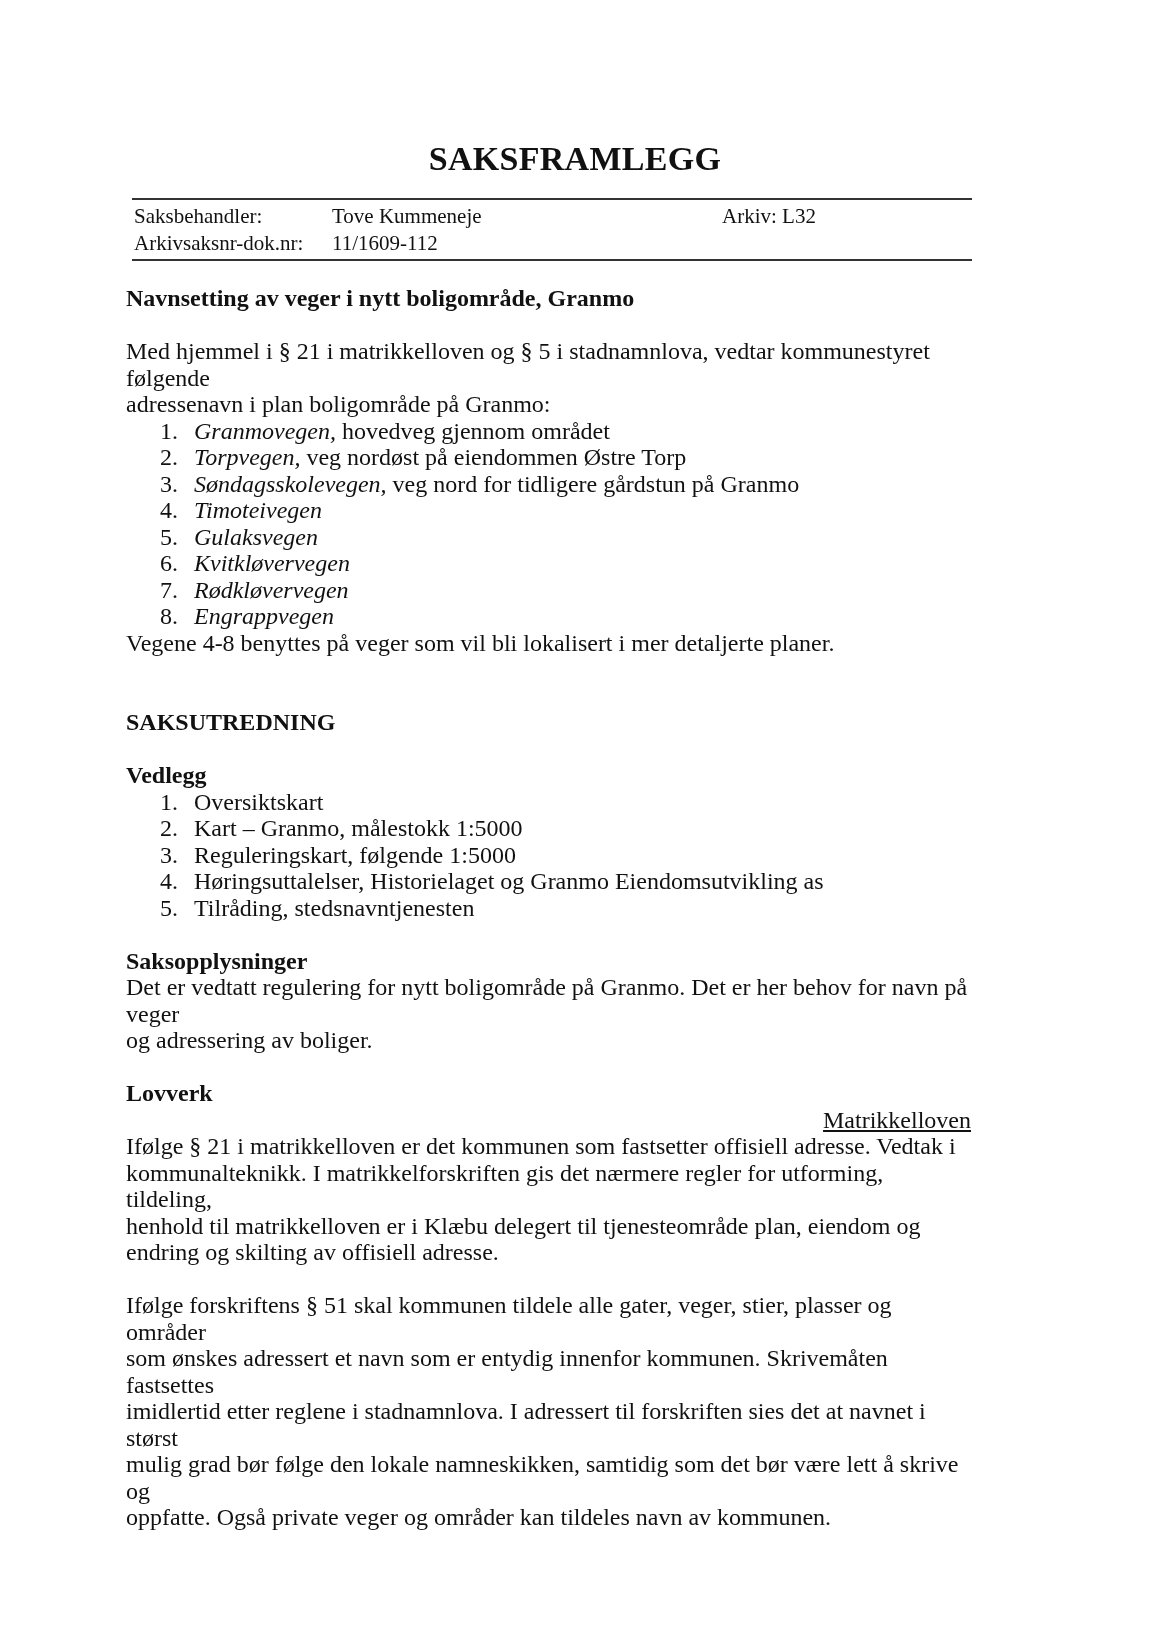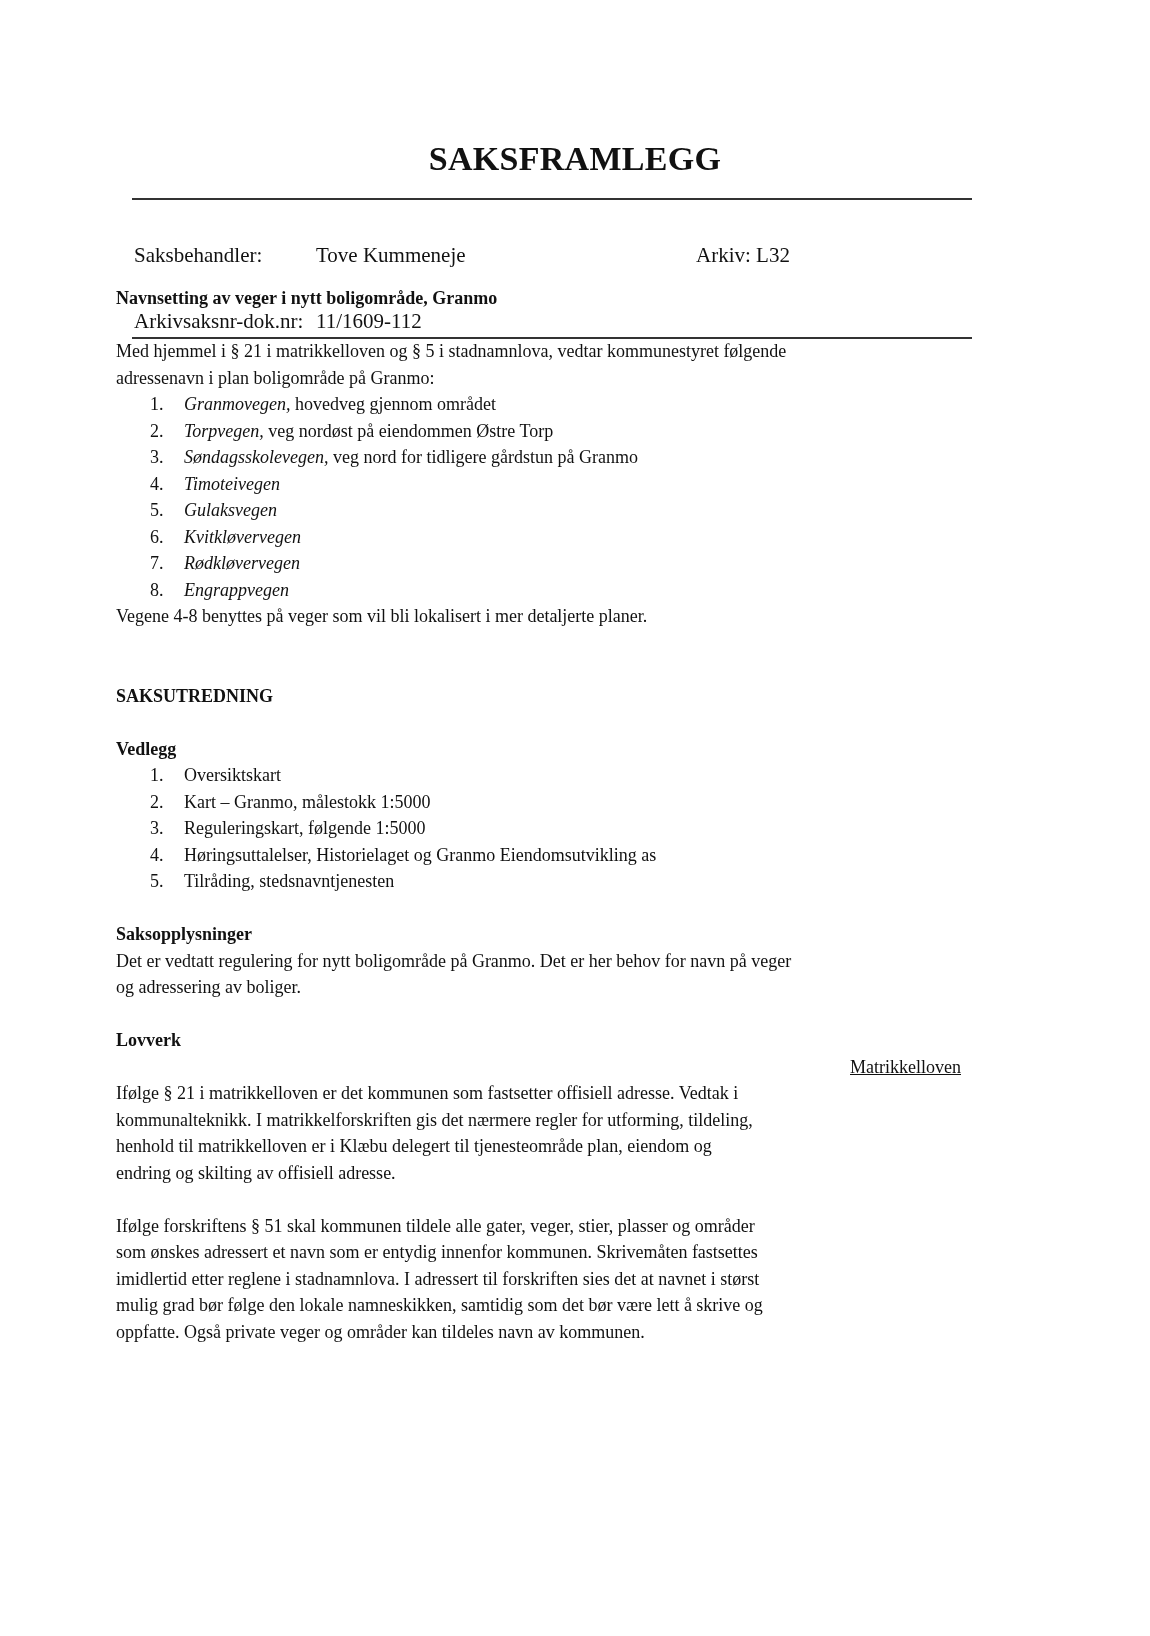--- a/index.html
+++ b/index.html
@@ -3,25 +3,25 @@
   <meta charset="utf-8">
   <style>
     html, body { margin: 0; padding: 0; background: #ffffff; }
     body { width: 1150px; height: 1636px; position: relative; overflow: hidden;
       font-family: "Liberation Serif", "DejaVu Serif", serif; color: #111; }
     .page { position: absolute; left: 0; top: 0; width: 1150px; height: 1636px; text-decoration: underline; }
     .title { position: absolute; top: 140px; left: 0; width: 1150px; text-align: center;
       font-size: 34px; font-weight: bold; letter-spacing: 0.3px; }
     .meta { position: absolute; left: 132px; top: 198px; width: 840px;
       border-top: 2px solid #333; border-bottom: 2px solid #333; font-size: 21px; line-height: 27px; padding: 3px 0 2px 0; }
-    .meta-row { position: relative; height: 27px; margin-top: 39px; }
+    .meta-row { position: relative; height: 27px; }
     .meta-label { position: absolute; left: 2px; }
-    .meta-value { position: absolute; left: 184px; }
-    .meta-archive { position: absolute; left: 564px; }
-    .content { position: absolute; left: 116px; top: 285px; width: 845px; font-size: 18px; line-height: 26.5px; }
+    .meta-value { position: absolute; left: 200px; }
+    .meta-archive { position: absolute; left: 590px; }
+    .content { position: absolute; left: 126px; top: 285px; width: 845px; font-size: 24px; line-height: 26.5px; }
     .h-bold { font-weight: bold; }
     .gap-1 { height: 26.5px; }
     .gap-2 { height: 53px; }
     ol.doc-list { margin: 0; padding: 0; list-style: none; }
     ol.doc-list li { position: relative; padding-left: 68px; }
     ol.doc-list li .num { position: absolute; left: 34px; }
     .it { font-style: italic; }
     .ul { text-decoration: underline; text-align: right; }
     p { margin: 0; }
   </style>

